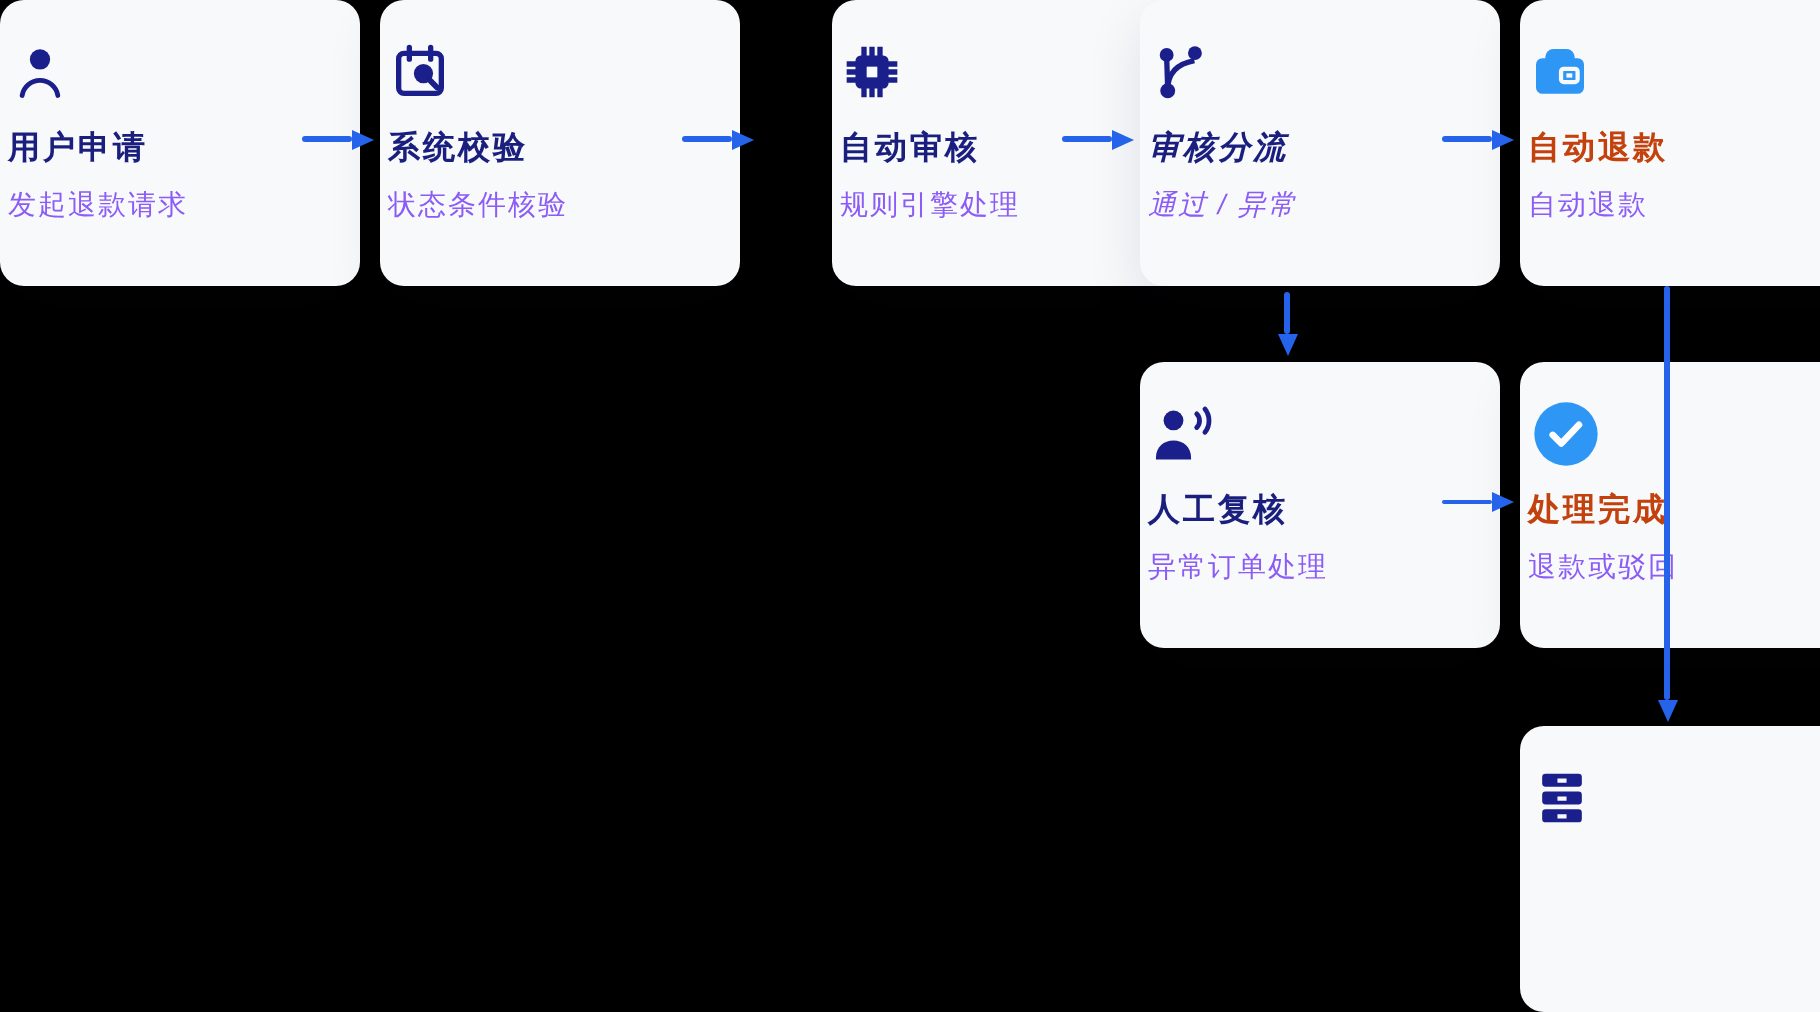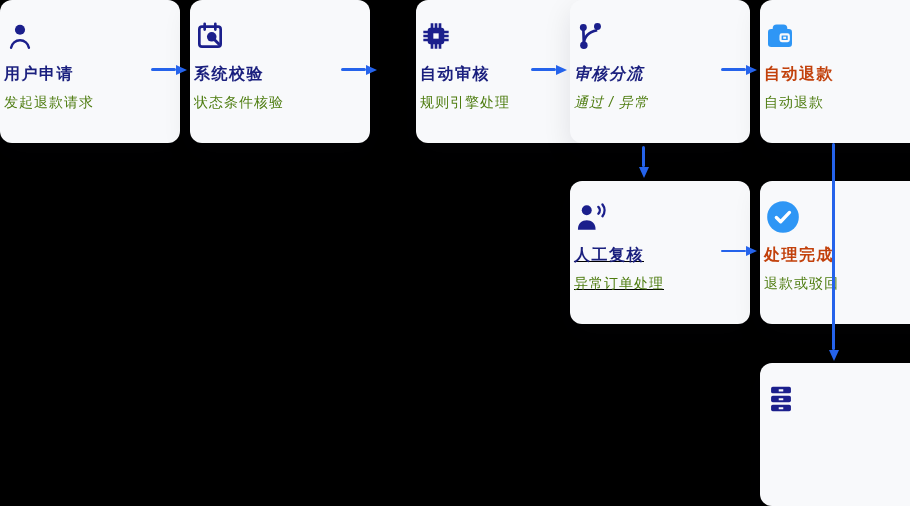--- a/index.html
+++ b/index.html
@@ -12,32 +12,32 @@
     position:absolute; width:180px; height:143px;
     background:#f8f9fb; border-radius:12px;
     padding:18px 4px; box-shadow:0 10px 28px rgba(15,23,42,.10);
     z-index:1;
   }
   .c1 { left:0;   top:0; }
   .c2 { left:190; top:0; }
   .c3 { left:380; top:0;margin-left:36px; }
   .c4 { left:570; top:0;font-style:italic; }
   .c5 { left:760; top:0; }
-  .c6 { left:570px; top:181px;text-decoration:underline; }
+  .c6 { left:570px; top:181px; }
   .c7 { left:760px; top:181px; }
   .c8 { left:760px; top:363px; }
   .c1{left:0px;top:0px}.c2{left:190px;top:0px}.c3{left:380px;top:0px}.c4{left:570px;top:0px}.c5{left:760px;top:0px}
   .icon-wrap { height:36px; display:flex; align-items:center; }
   .title {
     margin-top:10px; font-size:16px; font-weight:700;
     color:#1a1f7e; letter-spacing:1.5px; white-space:nowrap;
   }
   .title.blue { color:#c2410c; }
   .subtitle {
-    margin-top:9px; font-size:14px; color:#4d7c0f; letter-spacing:1px; white-space:nowrap;
+    margin-top:9px; font-size:14px; color:#8b5cf6; letter-spacing:1px; white-space:nowrap;
   }
   
   .arrow-h { position:absolute; display:flex; align-items:center; z-index:4; }
   .arrow-h .shaft { width:25px; height:2.5px; background:#2563eb; border-radius:2px; }
   .arrow-h .head {
     width:0; height:0;
     border-left:11px solid #2563eb;
     border-top:5.5px solid transparent;
     border-bottom:5.5px solid transparent;
   }

